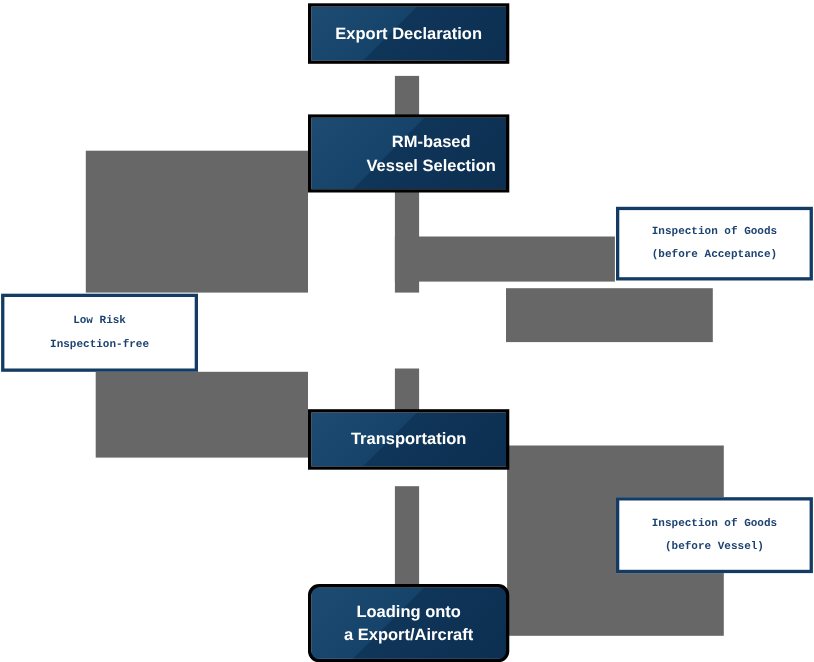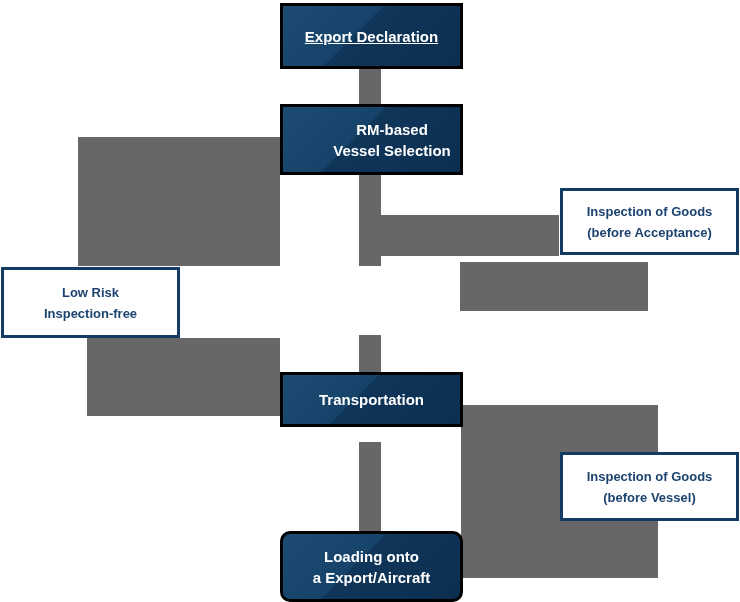--- a/index.html
+++ b/index.html
@@ -46,29 +46,30 @@
     box-sizing: border-box;
     border: 3px solid #133b63;
     background: #ffffff;
     color: #1c4270;
     z-index: 2;
     display: flex;
     flex-direction: column;
     align-items: center;
     justify-content: center;
     text-align: right;
-    font-size: 13px;
+    font-size: 10px;
     font-weight: 700;
     line-height: 21px;
+    font-family: Liberation Mono, monospace;
   }
   .box-line { display: block; }
   .box-line:empty { display: none; }
 
   
-  #box-export   { top: 3px;   height: 66px; text-decoration: underline; }
+  #box-export   { top: 3px;   height: 55px; }
   #box-rm       { top: 104px; height: 71px; padding-left: 41px; }
   #box-doc      { top: 265px; height: 71px; }
   #box-trans    { top: 372px; height: 55px; }
   #box-loading  { top: 531px; height: 71px; border-radius: 10px; }
 
   
   #box-lowrisk  { left: 1px;   top: 267px; width: 179px; height: 71px; }
   #box-insp-acc { left: 560px; top: 188px; width: 179px; height: 67px; }
   #box-insp-load{ left: 560px; top: 452px; width: 179px; height: 69px; }
 

